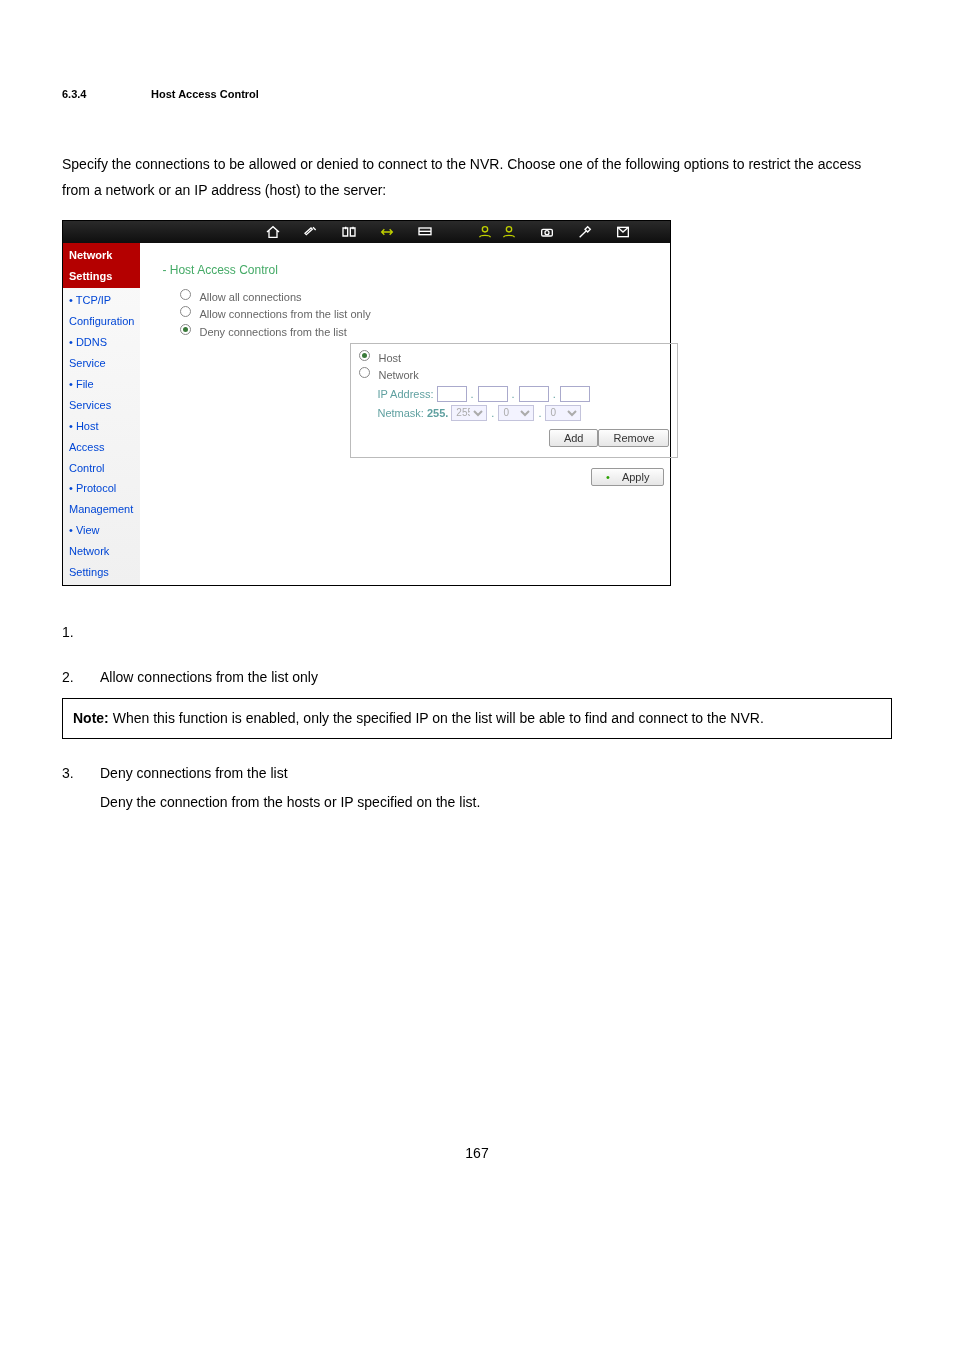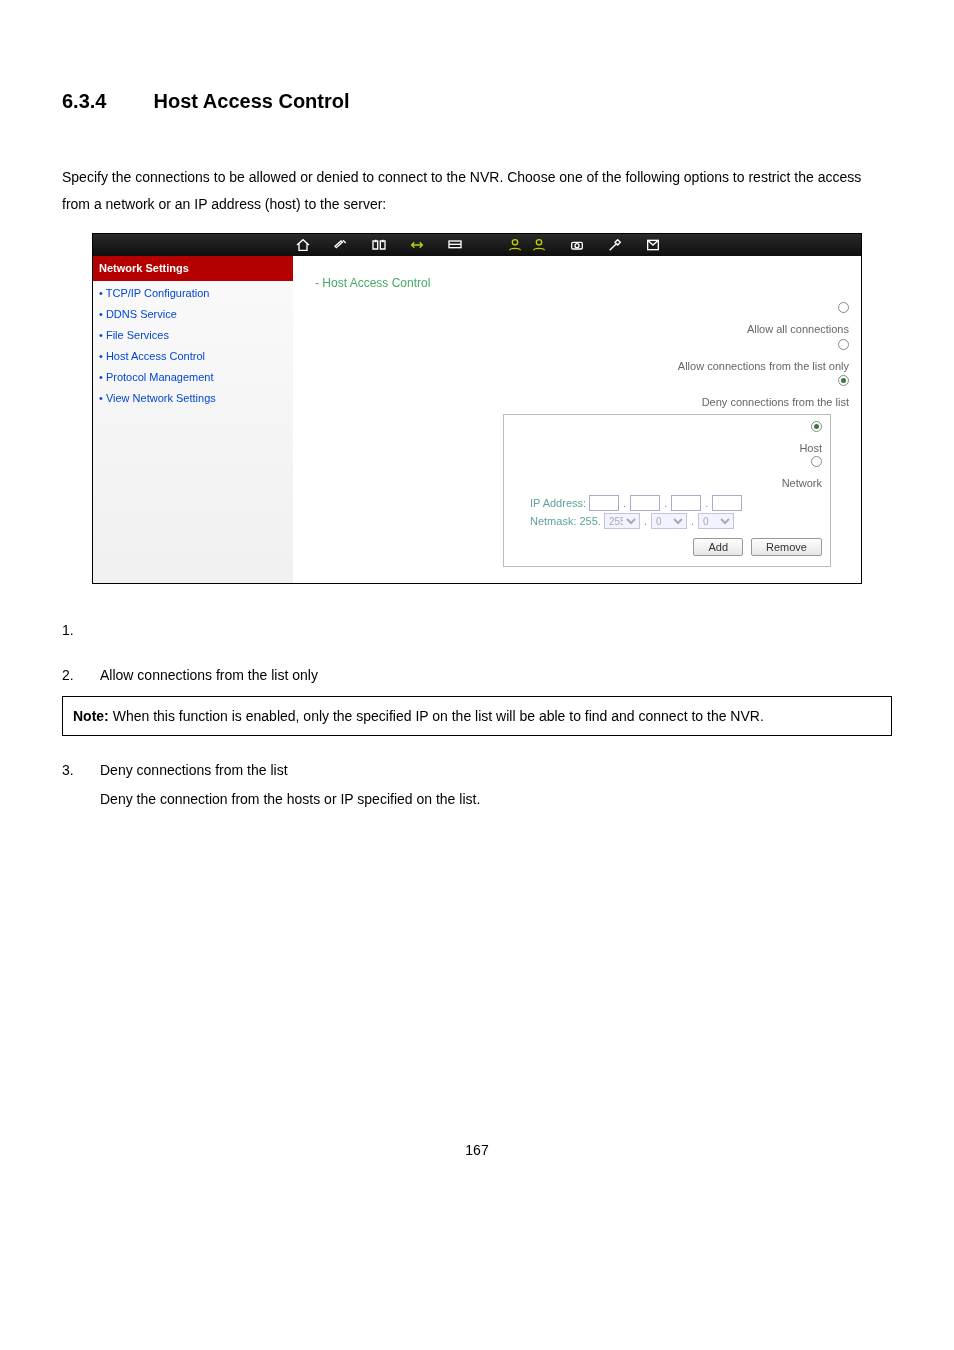--- a/index.html
+++ b/index.html
@@ -7,27 +7,27 @@
       font-family: Verdana, Arial, sans-serif;
       background: #fff;
       color: #000;
       width: 954px;
       padding: 86px 62px 40px 62px;
       font-size: 14px;
       line-height: 1.5;
     }
     .section-heading {
       font-weight: bold;
-      font-size: 20px;
+      font-size: 11px;
       margin-bottom: 48px;
     }
     .section-heading .sn { display: inline-block; width: 86px; }
     .intro { margin-bottom: 16px; line-height: 1.9; }
     .shot-wrap { padding: 0 0 36px 0; }
-    .shot { border: 1px solid #000; width: 770px; background: #fff; margin-left: 30px; }
+    .shot { border: 1px solid #000; width: 609px; background: #fff; }
     .iconbar {
       height: 22px;
       background: linear-gradient(#2a2a2a,#0e0e0e);
       display: flex; align-items: center; gap: 18px;
       padding: 0 12px 0 200px;
     }
     .iconbar svg { width: 20px; height: 16px; }
     .iconbar .spacer { flex: 0 0 4px; }
     .panel-body { display: flex; }
     .sidebar {
@@ -35,39 +35,39 @@
       background: linear-gradient(#fafafa,#f0f0f0);
       font-size: 11px;
       line-height: 1.9;
     }
     .sidebar .hdr { background: #b40000; color: #fff; font-weight: bold; padding: 2px 6px; font-size: 11px; }
     .sidebar ul { list-style: none; padding: 2px 0; }
     .sidebar a { color: #0046d5; text-decoration: none; display: block; padding: 0 6px; }
     .content { flex: 1; padding: 18px 12px 14px 40px; font-size: 11px; color: #555; }
     .content h4 { color: #4a6; font-weight: normal; font-size: 12px; margin: 0 0 10px -18px; }
     .content h4::before { content: "- "; color: #4a6; }
-    .optrow { display: flex; align-items: flex-end; gap: 8px; margin: 1px 0; color: #666; flex-direction: column; }
+    .optrow { display: flex; align-items: flex-start; gap: 8px; margin: 1px 0; color: #666; }
     .radio {
       width: 11px; height: 11px; border: 1px solid #888; border-radius: 50%; background: #fff;
       display: inline-flex; align-items: center; justify-content: center; flex: 0 0 11px;
     }
     .radio.sel::after { content: ""; width: 5px; height: 5px; border-radius: 50%; background: #3a7a3a; }
     .hostbox {
       border: 1px solid #bbb; width: 328px; margin: 3px 0 2px 170px;
       padding: 6px 8px 10px 8px; color: #555;
     }
     .hostbox .optrow { margin: 0; }
     .hostbox .fields { padding-left: 18px; margin-top: 3px; }
     .fldrow { display: flex; align-items: center; gap: 3px; margin: 2px 0; color: #8aa; }
     .fldrow .lbl { color: #5fa0a0; font-size: 11px; }
     .fldrow input.ip { width: 30px; height: 16px; border: 1px solid #aac; font-size: 10px; padding: 0 2px; }
     .fldrow .dot { color: #5fa0a0; padding: 0 1px; }
-    .fldrow .fixed { color: #5fa0a0; font-weight: normal; }
+    .fldrow .fixed { color: #5fa0a0; font-weight: bold; }
     .fldrow select { width: 36px; height: 16px; border: 1px solid #aac; font-size: 10px; background: #eef; color: #888; }
-    .btnrow { display: flex; justify-content: flex-end; gap: 8px; margin-top: 8px; align-items: flex-end; }
+    .btnrow { display: flex; justify-content: flex-end; margin-top: 8px; align-items: flex-end; }
     .btn { border: 1px solid #999; background: linear-gradient(#fdfdfd,#e6e6e6); font-size: 11px; padding: 2px 14px; border-radius: 2px; cursor: pointer; color: #333; }
     .applyrow { display: flex; justify-content: flex-end; padding: 8px 14px 0 0; }
     .btn.apply::before { content: "\2022"; color: #2aa000; margin-right: 12px; font-size: 11px; }
 
     .numlist { margin-top: 0; }
     .numitem { display: flex; margin-bottom: 24px; }
     .numitem .num { width: 38px; flex: 0 0 38px; }
     .numitem .body { flex: 1; }
     .numitem .title {}
     .numitem .desc { margin-top: 8px; }
@@ -193,20 +193,23 @@
                 <span class="dot">.</span>
               <select disabled=""><option>0</option></select>
             </div>
           </div>
           <div class="btnrow">
             <button class="btn">Add</button>
             <button class="btn">Remove</button>
           </div>
         </div>
 
+        <div class="applyrow">
+          <button class="btn apply">Apply</button>
+        </div>
       </div>
     </div>
   </div>
 </div>
 
 <div class="numlist">
 
   <div class="numitem">
     <div class="num">1.</div>
     <div class="body">

